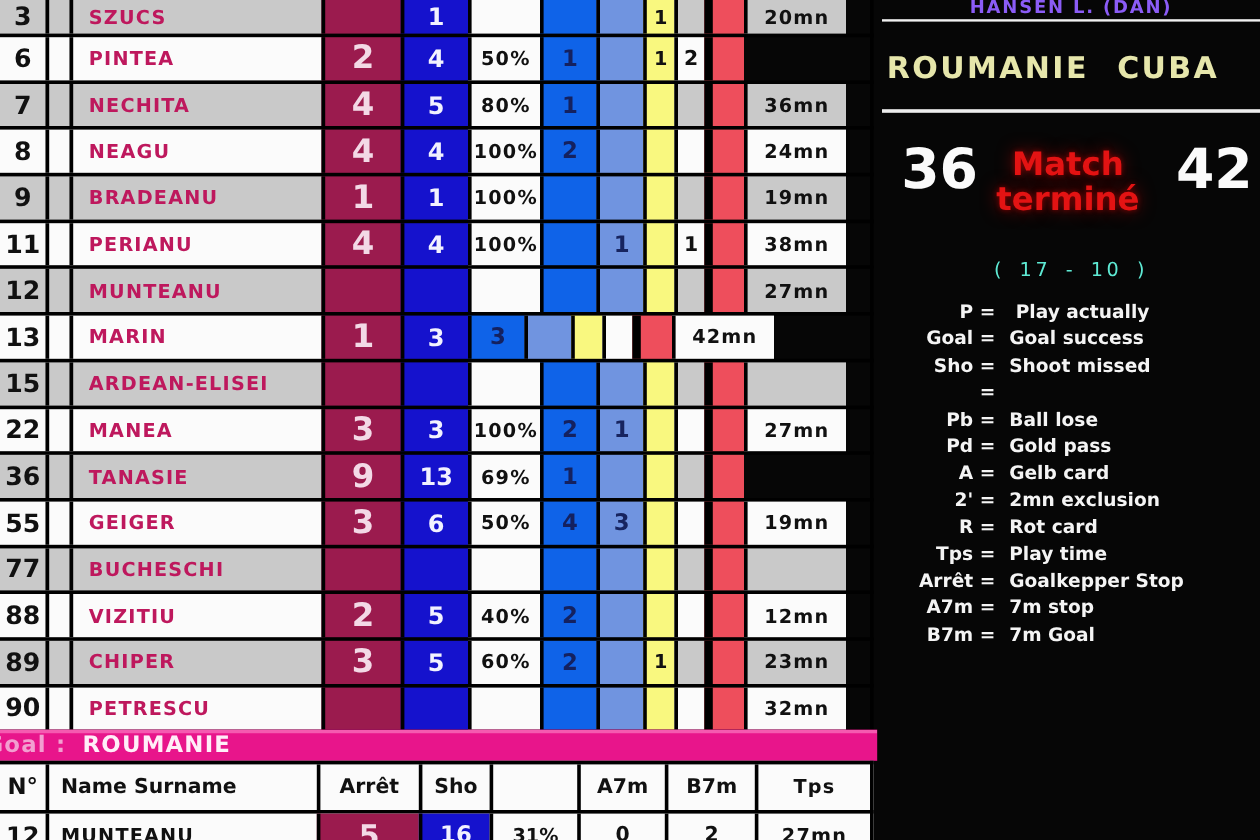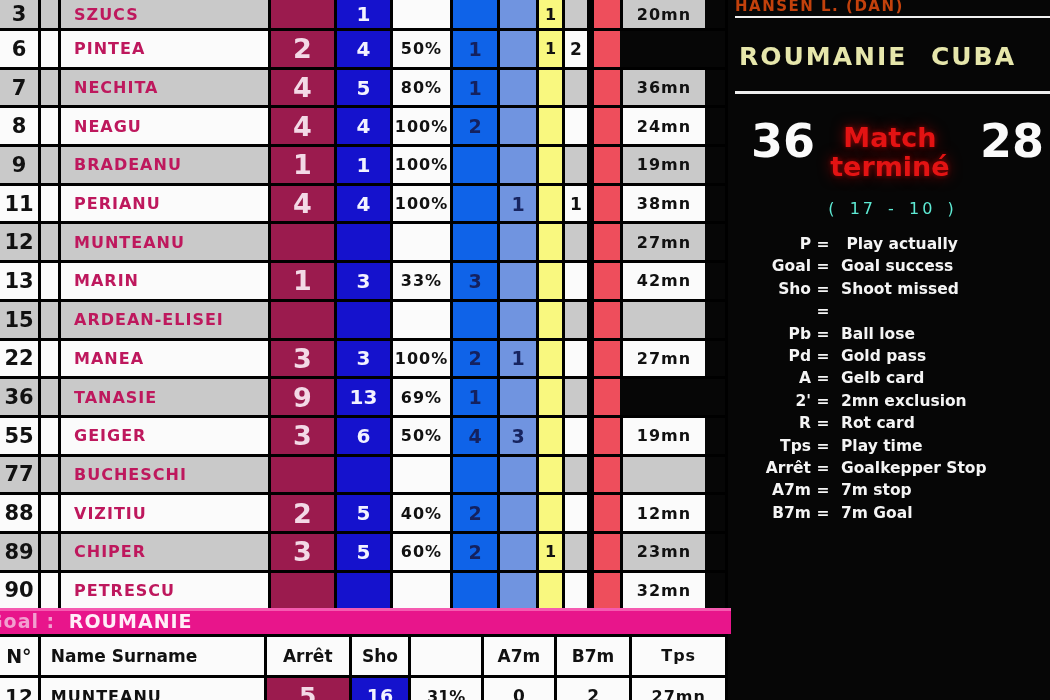--- a/index.html
+++ b/index.html
@@ -51,30 +51,30 @@
   .gcell.c-pct{width:73px;font-size:16px;}
   .gcell.c-a7m{width:73px;font-size:17px;}
   .gcell.c-b7m{width:76px;font-size:17px;}
   .gcell.c-tps{width:96px;font-size:16px;letter-spacing:1px;}
   .g-data .c-num{font-size:20px;}
   .g-data .c-name{font-size:16px;letter-spacing:1px;}
   .g-data .c-arret{background:#9b1b4e;color:#f3d9e6;font-size:25px;}
   .g-data .c-sho{background:#1512cd;color:#f2f2ff;font-size:19px;}
   
   .panel{position:absolute;left:735px;top:0;width:315px;height:700px;color:#f2f2f2;}
-  .referee{ text-align:left;font-size:15px;font-weight:bold;letter-spacing:1.5px;line-height:15px;margin-top:-1px;color:#c2410c;}
+  .referee{ text-align:center;font-size:15px;font-weight:bold;letter-spacing:1.5px;line-height:15px;margin-top:-1px;color:#8b5cf6;}
   .hline1{height:2px;background:#f0f0f0;margin-top:2px;}
   .hline2{height:3px;background:#ededed;margin-top:22px;}
   .teams{display:flex;justify-content:space-between;margin-top:26px;padding:0 34px 0 4px;}
   .teams .tname{color:#e6e6ab;font-size:25px;line-height:25px;font-weight:bold;letter-spacing:2px;}
   .scorerow{display:flex;align-items:flex-start;margin-top:25px;}
   .score{color:#fafafa;font-size:46px;line-height:44px;font-weight:bold;}
   .score.home{margin-left:16px;}
   .score.away{margin-left:auto;margin-right:6px;}
-  .status{flex:0 0 auto;margin:4px auto 0;text-align:center;color:#e31313;font-size:27px;line-height:29px;font-weight:bold;
+  .status{flex:0 0 auto;margin:4px auto 16px;text-align:center;color:#e31313;font-size:27px;line-height:29px;font-weight:bold;
           text-shadow:0 0 14px rgba(220,10,10,.6),0 0 4px rgba(120,0,0,.9);}
   .halftime{text-align:center;margin-top:18px;font-size:16px;letter-spacing:3px;word-spacing:4px;color:#5eead4;font-weight:normal;}
   .legend{margin-top:15px;}
   .legend-row{display:grid;grid-template-columns:76px 24px auto;font-size:15.5px;line-height:22.4px;font-weight:bold;color:#f4f4f4;}
   .legend-row .k{text-align:right;white-space:pre;}
   .legend-row .eq{text-align:center;}
   .legend-row .v{text-align:left;padding-left:6px;white-space:pre;}
 </style>
 </head>
 <body>
@@ -176,21 +176,20 @@
     <div class="cell c-excl rowbg"></div>
     <div class="cell c-r"></div>
     <div class="cell c-tps rowbg">27mn</div>
   </div>
     <div class="t-row row-white">
     <div class="cell c-num rowbg">13</div>
     <div class="cell c-p rowbg"></div>
     <div class="cell c-name rowbg">MARIN</div>
     <div class="cell c-goal">1</div>
     <div class="cell c-sho">3</div>
-    <div class="cell c-pct">33%</div>
     <div class="cell c-pb">3</div>
     <div class="cell c-pd"></div>
     <div class="cell c-a"></div>
     <div class="cell c-excl rowbg"></div>
     <div class="cell c-r"></div>
     <div class="cell c-tps rowbg">42mn</div>
   </div>
     <div class="t-row row-gray">
     <div class="cell c-num rowbg">15</div>
     <div class="cell c-p rowbg"></div>
@@ -341,21 +340,21 @@
     <span class="tname">ROUMANIE</span>
     <span class="tname">CUBA</span>
   </div>
   <div class="hline2"></div>
   <div class="scorerow">
     <span class="score home">36</span>
     <div class="status">
       <div>Match</div>
       <div>terminé</div>
     </div>
-    <span class="score away">28</span>
+    <span class="score away">42</span>
   </div>
   <div class="halftime">( 17 - 10 )</div>
   <div class="legend" id="legend-mount">
       <div class="legend-row">
     <span class="k">P</span>
     <span class="eq">=</span>
     <span class="v"> Play actually</span>
   </div>
       <div class="legend-row">
     <span class="k">Goal</span>

